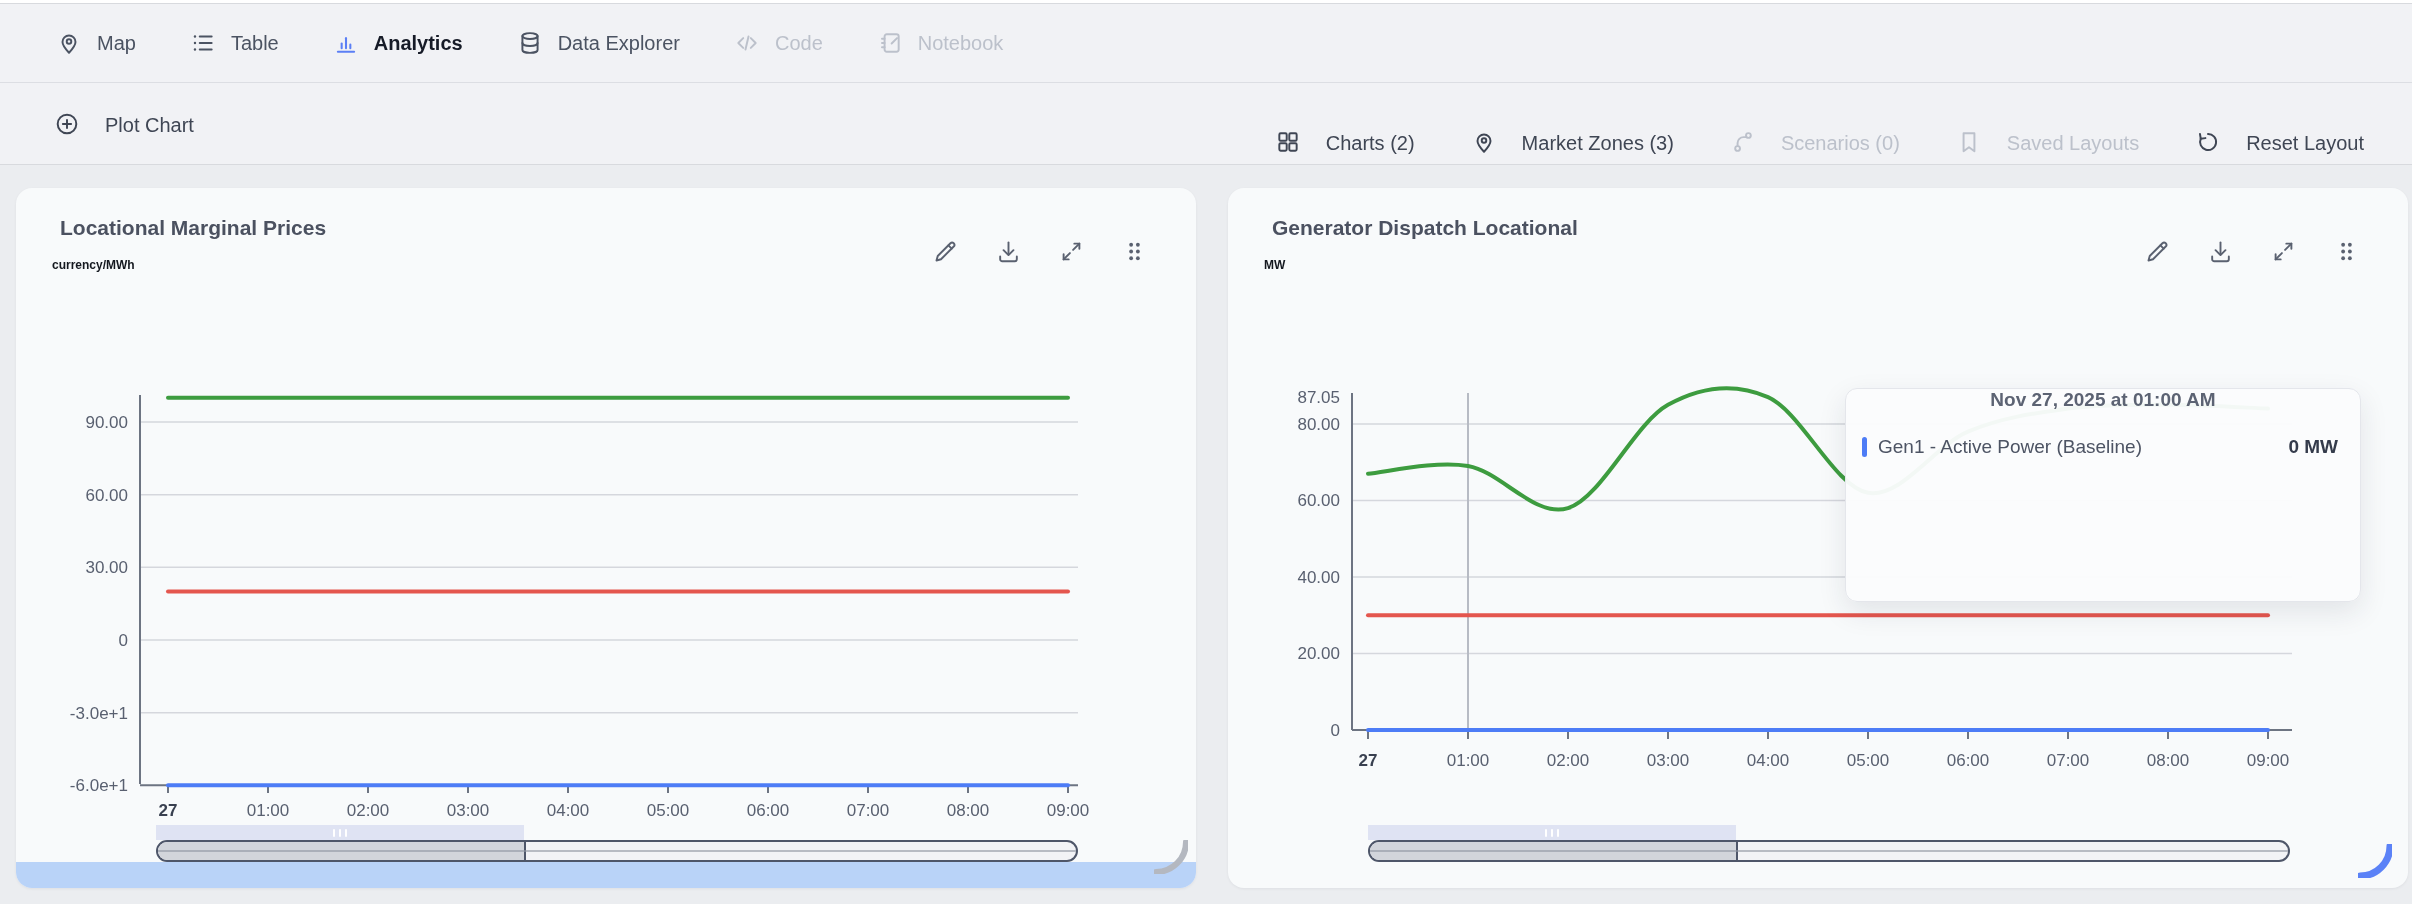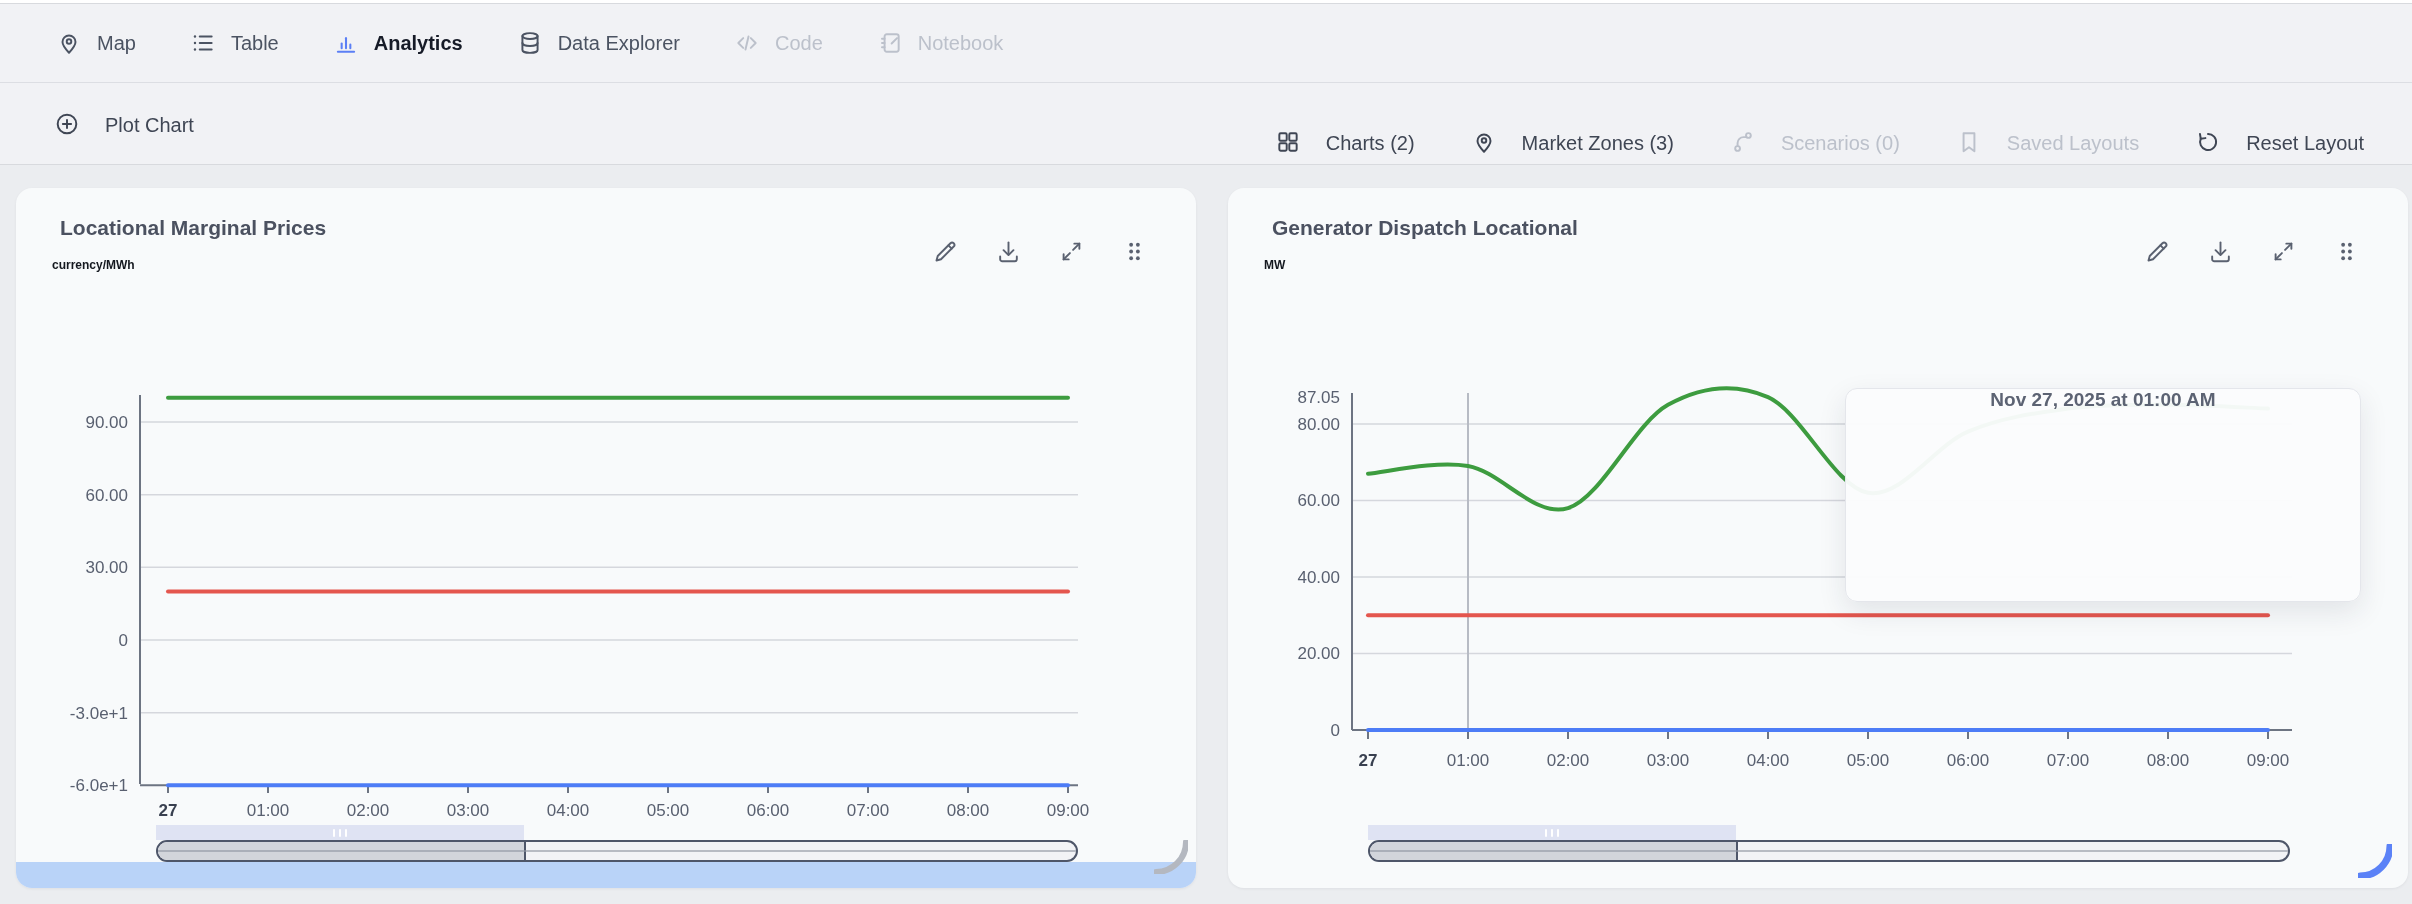--- a/index.html
+++ b/index.html
@@ -358,15 +358,20 @@
       </div>
     <div class="arc" style="right:16px;top:656px;">
         <svg width="34" height="34" viewBox="0 0 34 34" fill="none">
           <path d="M32 2 A30 30 0 0 1 2 32" stroke="#5b82f7" stroke-width="7" stroke-linecap="round"></path>
         </svg>
       </div>
   </div>
 
   <div class="tooltip">
     <div class="tt-title">Nov 27, 2025 at 01:00 AM</div>
+    <div class="tt-row">
+      <span class="tt-marker" style="background: rgb(77, 124, 246);"></span>
+      <span class="tt-label">Gen1 - Active Power (Baseline)</span>
+      <span class="tt-value">0 MW</span>
+    </div>
   </div>
 
 </div>
 
 </body></html>

